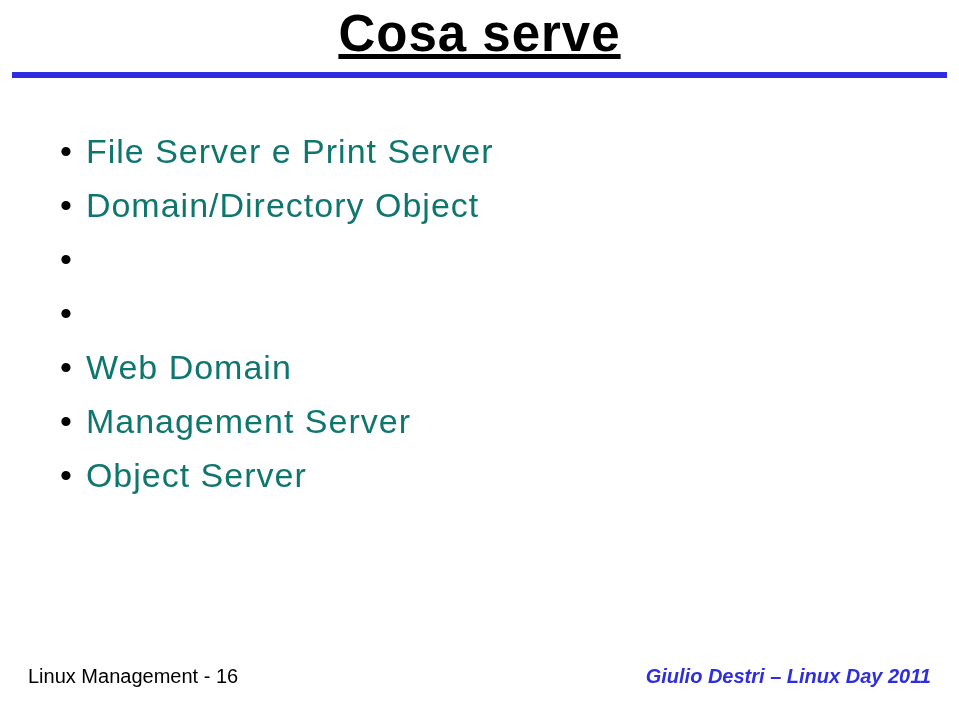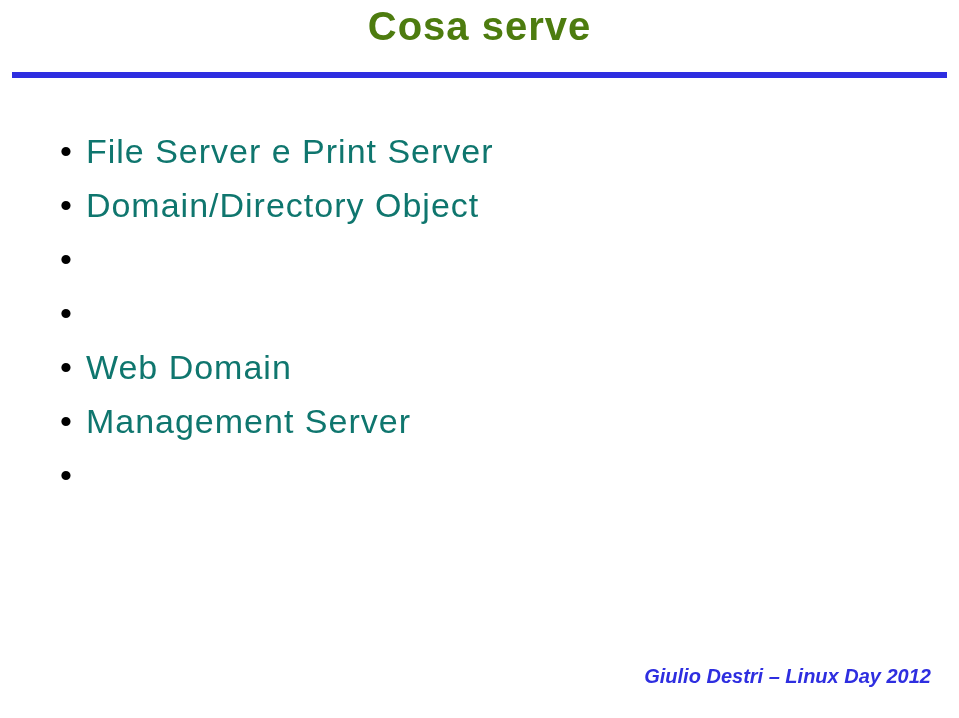--- a/index.html
+++ b/index.html
@@ -16,24 +16,25 @@
     width: 100%;
     height: 100%;
     position: relative;
   }
   .title {
     position: absolute;
     top: 4px;
     left: 0;
     width: 100%;
     text-align: center;
-    font-size: 40px;
+    font-size: 51px;
     font-weight: bold;
-    color: #4d7c0f;
+    color: #000000;
     letter-spacing: 1px;
+    text-decoration: underline;
   }
   .rule {
     position: absolute;
     top: 72px;
     left: 12px;
     width: 935px;
     height: 6px;
     background: #2e2ee0;
   }
   .content {
@@ -102,18 +103,20 @@
     <div class="bullet-item">
       <span class="bullet-dot">•</span>
       <span class="bullet-text">Web Domain</span>
     </div>
     <div class="bullet-item">
       <span class="bullet-dot">•</span>
       <span class="bullet-text">Management Server</span>
     </div>
     <div class="bullet-item">
       <span class="bullet-dot">•</span>
+      <span class="bullet-text">Object Server</span>
     </div>
   </div>
 
-  <div class="footer-right">Giulio Destri – Linux Day 2012</div>
+  <div class="footer-left">Linux Management - 16</div>
+  <div class="footer-right">Giulio Destri – Linux Day 2011</div>
 
 </div>
 
 </body></html>

